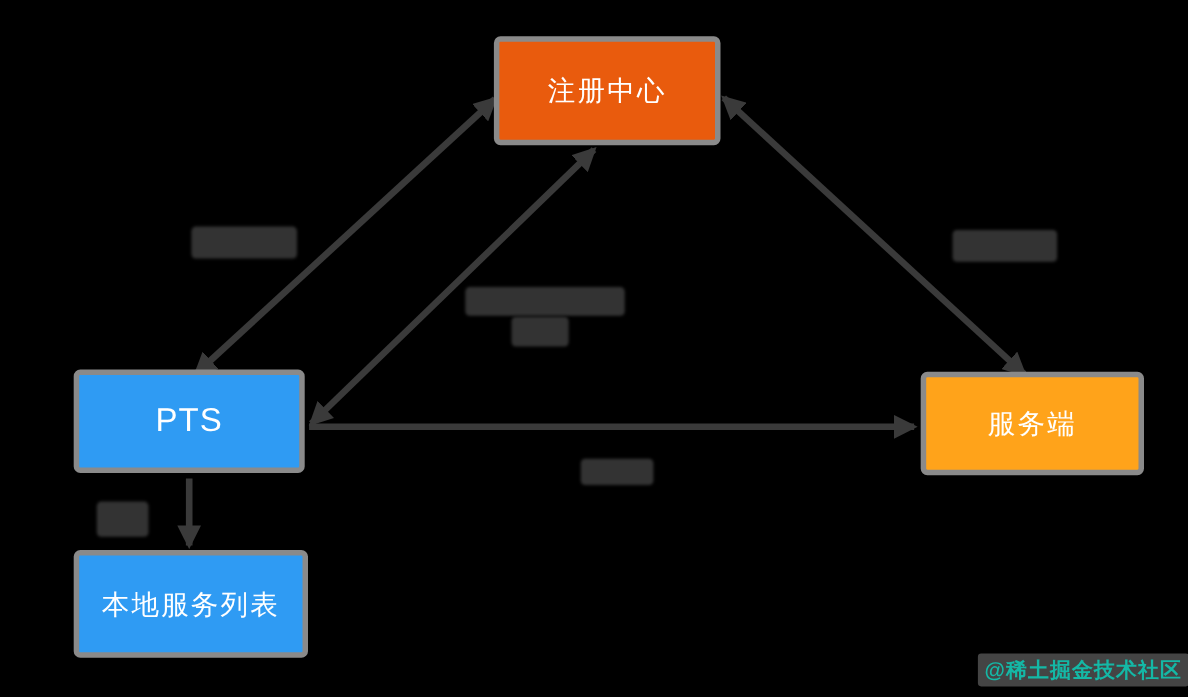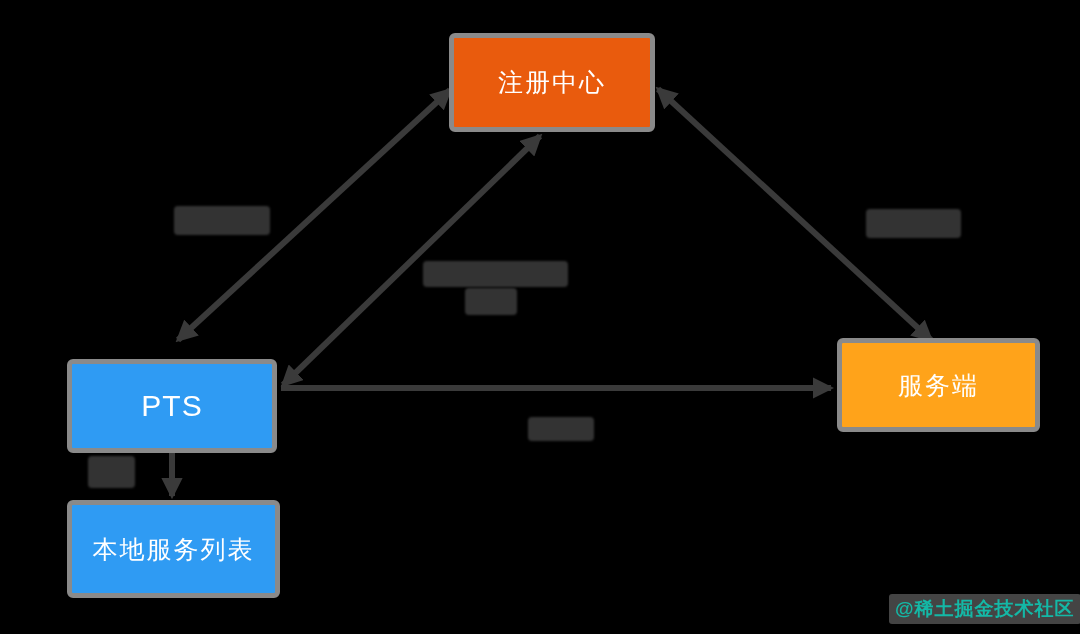--- a/index.html
+++ b/index.html
@@ -18,21 +18,21 @@
     position:absolute;
     display:flex;align-items:center;justify-content:center;
     color:#FFFFFF;
     border:5px solid #8A8A8A;
     border-radius:6px;
     font-size:25px;
     letter-spacing:2px;
     font-weight:400;
   }
   .node-registry{left:449px;top:33px;width:206px;height:99px;background:#E95B0D;text-align:right;}
-  .node-pts{left:67px;top:359px;width:210px;height:94px;background:#2F9BF3;font-size:30px;letter-spacing:1px;}
+  .node-pts{left:67px;top:336px;width:210px;height:94px;background:#2F9BF3;font-size:30px;letter-spacing:1px;}
   .node-server{left:837px;top:338px;width:203px;height:94px;background:#FFA31A;}
   .node-local{left:67px;top:500px;width:213px;height:98px;background:#2F9BF3;}
 
   
   .redacted{
     position:absolute;
     background:#333333;
     border-radius:4px;
     filter:blur(1.3px);
   }

